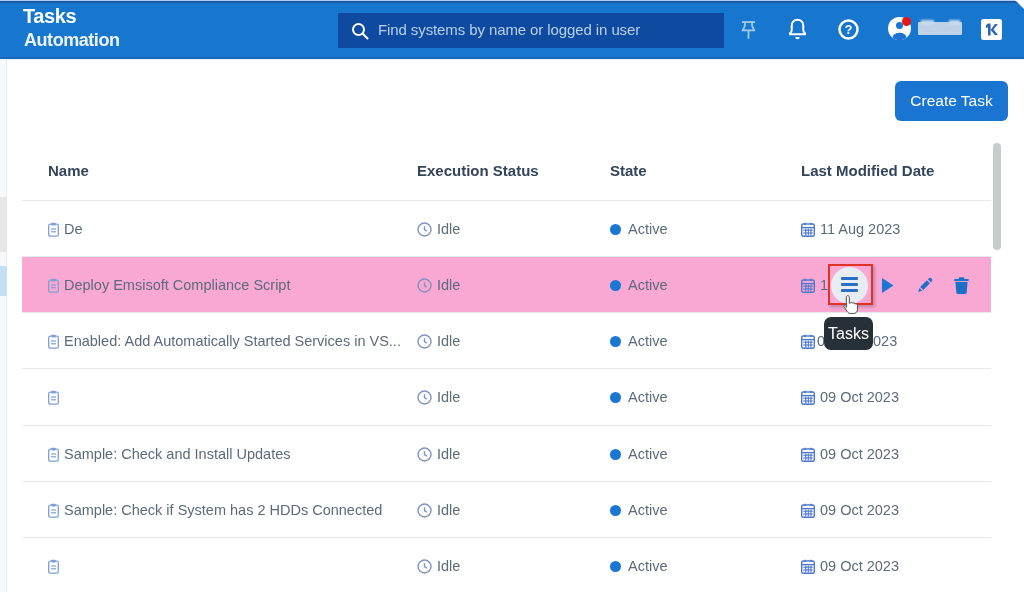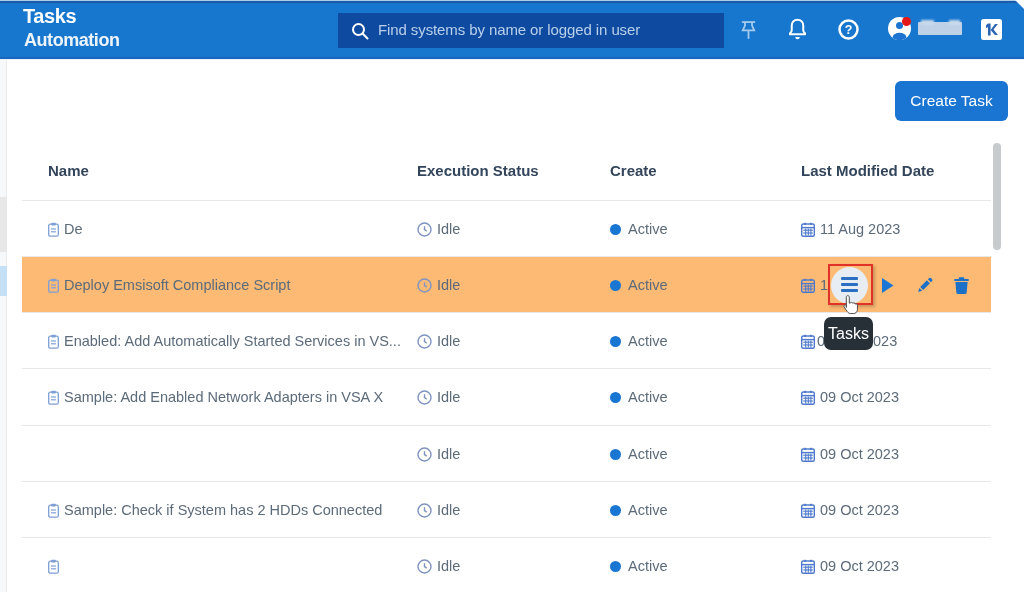--- a/index.html
+++ b/index.html
@@ -32,21 +32,21 @@
   #sliver .g { position:absolute; left:0; top:137px; width:7px; height:55px; background:#e7e7e7; }
   #sliver .b { position:absolute; left:0; top:206px; width:7px; height:30px; background:#c4e0f6; }
   
   #createbtn { position:absolute; left:895px; top:81px; width:113px; height:40px;
     background:#1a75d2; border-radius:6px; color:#fff; font-size:15.5px;
     text-align:center; line-height:40px; }
   
   .th { position:absolute; top:161.5px; font-size:15px; font-weight:bold; color:#33455b; }
   .divider { position:absolute; left:22px; width:969px; height:1px; background:#e6e8ea; }
   .row { position:absolute; left:22px; width:969px; height:56px; }
-  .row.hover { background:#fdba74;text-decoration:underline; }
+  .row.hover { background:#f9a8d4;text-decoration:underline; }
   .cell { position:absolute; top:0; height:56px; display:flex; align-items:center; gap:5px;
     font-size:14.5px; color:#5c6b7a; }
   .cname { left:26px; }
   .cstatus { left:395px;justify-content:flex-end; }
   .cstate { left:588px; }
   .cdate { left:779px; }
   .dot { width:11px; height:11px; border-radius:50%; background:#1976d2; margin-right:2px; }
   svg { display:block; }
   
   #sbar { position:absolute; left:993px; top:143px; width:8px; height:107px; background:#c7cbce; border-radius:4px; }
@@ -122,21 +122,21 @@
 <div style="position:absolute;left:0;top:59px;width:1024px;height:1px;background:#e9f2fa"></div>
 <div id="sliver">
     <div class="g"></div>
     <div class="b"></div>
   </div>
 
 <div id="createbtn">Create Task</div>
 
 <div class="th" style="left:48px">Name</div>
 <div class="th" style="left:417px">Execution Status</div>
-<div class="th" style="left:610px">Create</div>
+<div class="th" style="left:610px">State</div>
 <div class="th" style="left:801px">Last Modified Date</div>
 <div class="divider" style="top:200px"></div>
 
 <div id="rows">
     <div class="row" style="top:201px;height:56px">
       <div class="cell cname">
         <svg width="11" height="15" viewBox="0 0 11 15">
           <rect x="0.7" y="2.2" width="9.6" height="12" rx="1.5" fill="none" stroke="#7e9fd6" stroke-width="1.3"></rect>
           <rect x="3.1" y="0.7" width="4.8" height="2.9" rx="1" fill="#7e9fd6"></rect>
           <line x1="3" y1="7" x2="8" y2="7" stroke="#7e9fd6" stroke-width="1.2"></line>
@@ -272,21 +272,20 @@
       <div class="divider" style="left:0;top:55px;position:absolute"></div>
     </div>
     <div class="row" style="top:369px;height:57px">
       <div class="cell cname">
         <svg width="11" height="15" viewBox="0 0 11 15">
           <rect x="0.7" y="2.2" width="9.6" height="12" rx="1.5" fill="none" stroke="#7e9fd6" stroke-width="1.3"></rect>
           <rect x="3.1" y="0.7" width="4.8" height="2.9" rx="1" fill="#7e9fd6"></rect>
           <line x1="3" y1="7" x2="8" y2="7" stroke="#7e9fd6" stroke-width="1.2"></line>
           <line x1="3" y1="9.8" x2="8" y2="9.8" stroke="#7e9fd6" stroke-width="1.2"></line>
         </svg>
-        <span>Sample: Add Enabled Network Adapters in VSA X</span>
       </div>
       <div class="cell cstatus">
         <svg width="15" height="15" viewBox="0 0 15 15">
           <circle cx="7.5" cy="7.5" r="6.5" fill="none" stroke="#7f93c0" stroke-width="1.4"></circle>
           <path d="M7.5 4.2 V7.7 L9.8 9.2" fill="none" stroke="#7f93c0" stroke-width="1.4"></path>
         </svg>
         <span>Idle</span>
       </div>
       <div class="cell cstate">
         <span class="dot"></span>
@@ -304,20 +303,29 @@
             <line x1="4.7" y1="6.6" x2="4.7" y2="13.4"></line>
             <line x1="7.3" y1="6.6" x2="7.3" y2="13.4"></line>
             <line x1="9.9" y1="6.6" x2="9.9" y2="13.4"></line>
           </g>
         </svg>
         <span style="margin-left:0px">09 Oct 2023</span>
       </div>
       <div class="divider" style="left:0;top:56px;position:absolute"></div>
     </div>
     <div class="row" style="top:426px;height:56px">
+      <div class="cell cname">
+        <svg width="11" height="15" viewBox="0 0 11 15">
+          <rect x="0.7" y="2.2" width="9.6" height="12" rx="1.5" fill="none" stroke="#7e9fd6" stroke-width="1.3"></rect>
+          <rect x="3.1" y="0.7" width="4.8" height="2.9" rx="1" fill="#7e9fd6"></rect>
+          <line x1="3" y1="7" x2="8" y2="7" stroke="#7e9fd6" stroke-width="1.2"></line>
+          <line x1="3" y1="9.8" x2="8" y2="9.8" stroke="#7e9fd6" stroke-width="1.2"></line>
+        </svg>
+        <span>Sample: Check and Install Updates</span>
+      </div>
       <div class="cell cstatus">
         <svg width="15" height="15" viewBox="0 0 15 15">
           <circle cx="7.5" cy="7.5" r="6.5" fill="none" stroke="#7f93c0" stroke-width="1.4"></circle>
           <path d="M7.5 4.2 V7.7 L9.8 9.2" fill="none" stroke="#7f93c0" stroke-width="1.4"></path>
         </svg>
         <span>Idle</span>
       </div>
       <div class="cell cstate">
         <span class="dot"></span>
         <span>Active</span>

